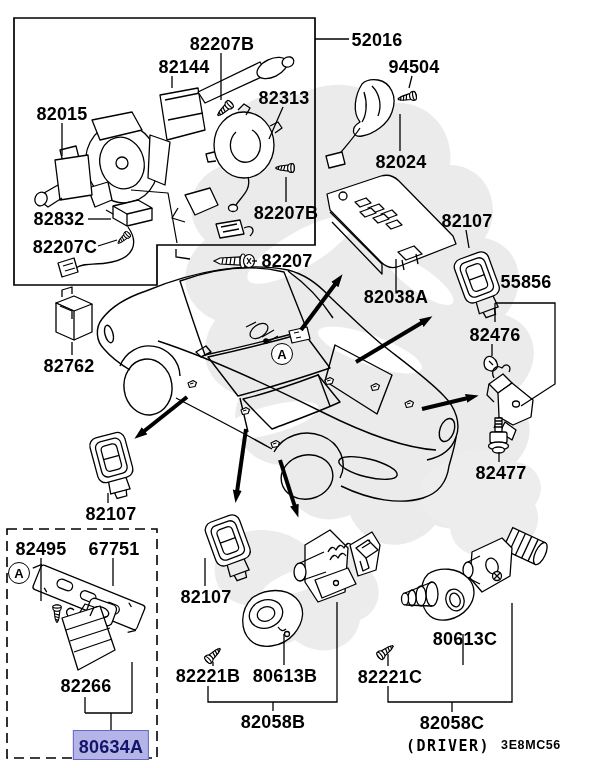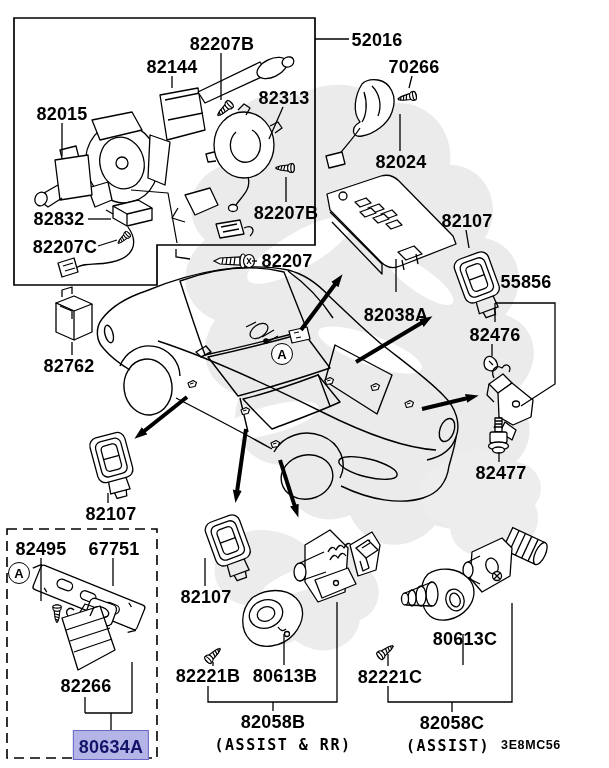--- a/index.html
+++ b/index.html
@@ -305,48 +305,47 @@
     <path d="M208,686 V702 H337 V602 M273,702 V711"></path>
     <path d="M388,654 V666"></path>
     <path d="M463,634 V665"></path>
     <path d="M388,686 V702 H512 V603 M452,702 V712"></path>
     <path d="M176,249 V257 L190,259"></path>
     <path d="M252,261 H257"></path>
   </g>
 </svg>
 
 <div class="lbl" style="left:222px;top:35px">82207B</div>
-<div class="lbl" style="left:172px;top:58px">82144</div>
+<div class="lbl" style="left:184px;top:58px">82144</div>
 <div class="lbl" style="left:284px;top:89px">82313</div>
 <div class="lbl" style="left:62px;top:105px">82015</div>
 <div class="lbl" style="left:59px;top:210px">82832</div>
 <div class="lbl" style="left:65px;top:238px">82207C</div>
 <div class="lbl" style="left:286px;top:204px">82207B</div>
 <div class="lbl" style="left:287px;top:252px">82207</div>
 <div class="lbl" style="left:377px;top:31px">52016</div>
-<div class="lbl" style="left:414px;top:58px">70266</div>
+<div class="lbl" style="left:414px;top:58px">94504</div>
 <div class="lbl" style="left:401px;top:153px">82024</div>
-<div class="lbl" style="left:396px;top:306px">82038A</div>
+<div class="lbl" style="left:396px;top:288px">82038A</div>
 <div class="lbl" style="left:467px;top:212px">82107</div>
 <div class="lbl" style="left:526px;top:273px">55856</div>
 <div class="lbl" style="left:495px;top:326px">82476</div>
 <div class="lbl" style="left:501px;top:464px">82477</div>
 <div class="lbl" style="left:69px;top:357px">82762</div>
 <div class="lbl" style="left:111px;top:505px">82107</div>
 <div class="lbl" style="left:41px;top:540px">82495</div>
 <div class="lbl" style="left:114px;top:540px">67751</div>
 <div class="lbl" style="left:86px;top:677px">82266</div>
 <div class="lbl hl" style="left:111px;top:730px">80634A</div>
 <div class="lbl" style="left:206px;top:588px">82107</div>
 <div class="lbl" style="left:208px;top:667px">82221B</div>
 <div class="lbl" style="left:285px;top:667px">80613B</div>
 <div class="lbl" style="left:273px;top:713px">82058B</div>
-<div class="lbl cap" style="left:283px;top:738px">(ASSIST &amp; RR)</div>
 <div class="lbl" style="left:390px;top:668px">82221C</div>
 <div class="lbl" style="left:465px;top:630px">80613C</div>
 <div class="lbl" style="left:452px;top:714px">82058C</div>
-<div class="lbl cap" style="left:448px;top:739px">(ASSIST)</div>
+<div class="lbl cap" style="left:448px;top:739px">(DRIVER)</div>
 <div class="lbl code" style="left:531px;top:739px">3E8MC56</div>
 
 <div class="acircle" style="left:282px;top:354px">A</div>
 <div class="acircle" style="left:19px;top:573px">A</div>
 
 </div>
 
 </body></html>

